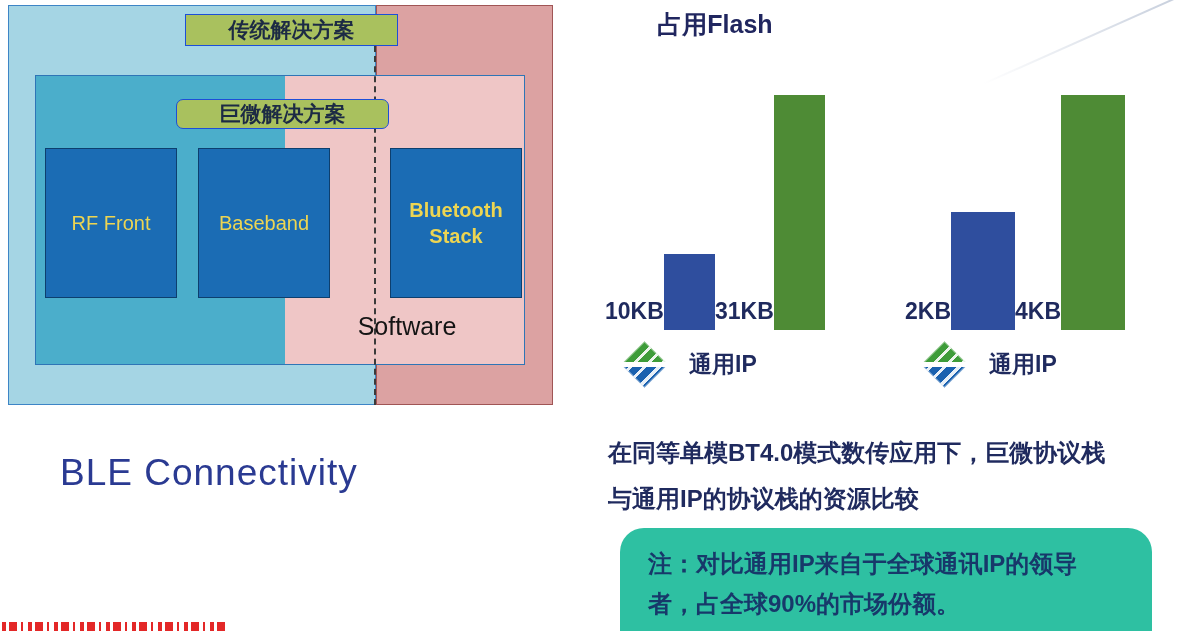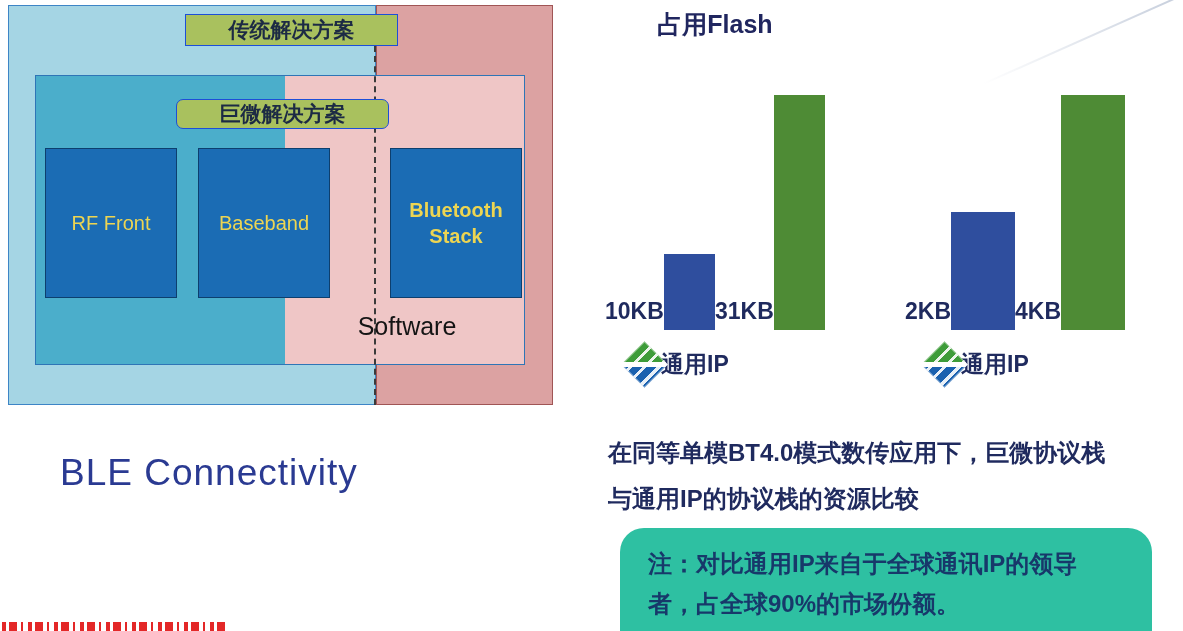--- a/index.html
+++ b/index.html
@@ -41,21 +41,21 @@
   .chart-title-flash { left:605px; }
   .chart-title-ram   { left:905px; }
   .chart { position:absolute; top:58px; width:220px; height:272px;
            display:flex; align-items:flex-end; }
   .chart-flash { left:605px; }
   .chart-ram   { left:905px; }
   .bar-group { display:flex; align-items:flex-end; width:110px; }
   .bar-label { font-size:23px; font-weight:bold; color:#1F2A5E; margin-bottom:5px; }
   .bar { width:110px; }
 
-  .legend { position:absolute; top:338px; display:flex; align-items:center; height:52px; }
+  .legend { position:absolute; top:338px; display:flex; align-items:center; gap:28px; height:52px; }
   .legend-flash { left:622px; }
   .legend-ram   { left:922px; }
   .logo { width:33px; height:33px; transform:rotate(45deg); margin-left:6px;
           background:
             repeating-linear-gradient(90deg, rgba(255,255,255,0) 0 7px, rgba(255,255,255,.9) 7px 10px),
             linear-gradient(135deg, #3E9C39 0 45%, #ffffff 45% 55%, #1A61AF 55% 100%);
           box-shadow:0 0 0 1px rgba(255,255,255,0.5) inset; }
   .legend-text { font-size:23px; font-weight:bold; color:#1F2A5E; }
 
   

